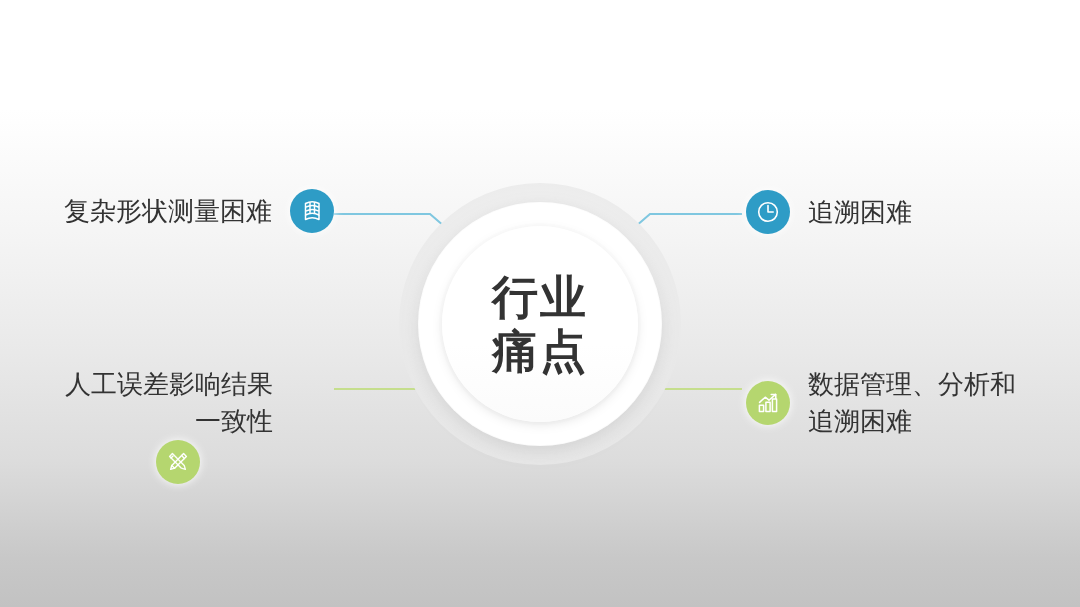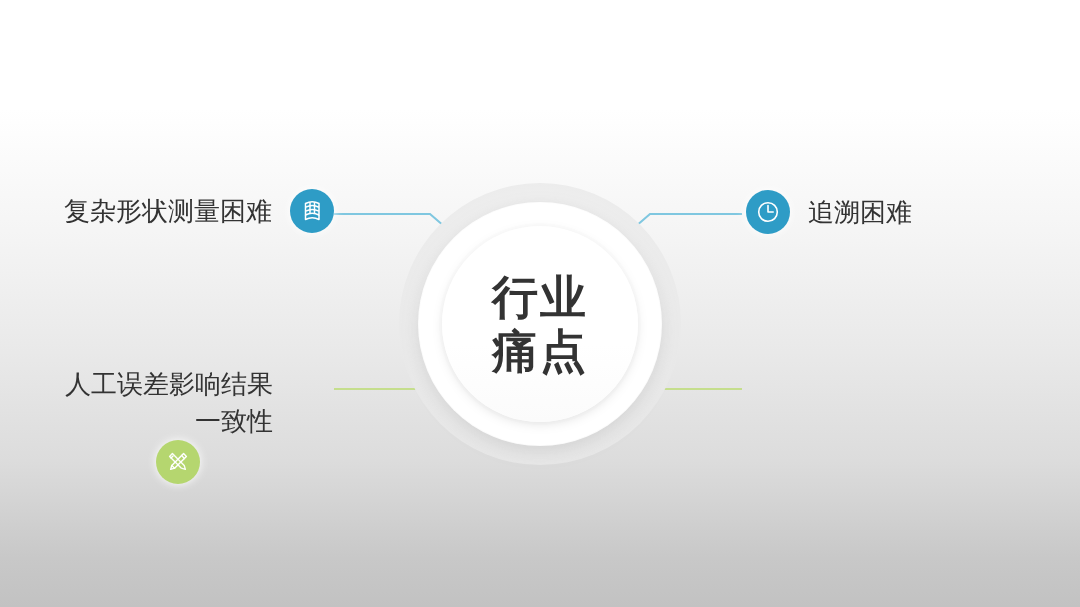--- a/index.html
+++ b/index.html
@@ -147,14 +147,29 @@
           <path d="M6.8 16.4 L9.6 19.2"></path>
           <path d="M7.4 4.6 L4.6 7.4 L16.4 19.2 L20.4 20.4 L19.2 16.4 Z" transform="translate(0,0)" opacity="0.95"></path>
           <path d="M8.0 7.0 L6.0 9.0"></path>
         </g>
       </svg>
     </div>
     <div class="label">人工误差影响结果
 一致性</div>
   </div>
 
+  <div class="node right" id="node-data-mgmt">
+    <div class="icon-circle ic-green">
+      <svg width="26" height="26" viewBox="0 0 26 26">
+        <g fill="none" stroke="#ffffff" stroke-width="1.5" stroke-linejoin="round" stroke-linecap="round">
+          <rect x="4.4" y="15.2" width="4.2" height="6.4"></rect>
+          <rect x="10.9" y="12.2" width="4.2" height="9.4"></rect>
+          <rect x="17.4" y="9.0" width="4.2" height="12.6"></rect>
+          <path d="M4.6 12.4 L10.2 7.2 L14.0 10.2 L20.6 4.4"></path>
+          <path d="M16.2 4.4 L20.8 4.4 L20.8 8.6"></path>
+        </g>
+      </svg>
+    </div>
+    <div class="label">数据管理、分析和
+追溯困难</div>
+  </div>
 
 </div>
 
 </body></html>

